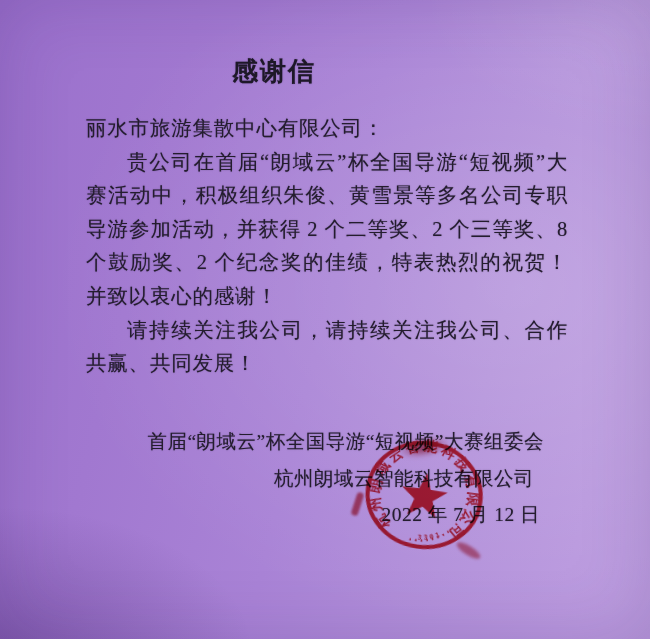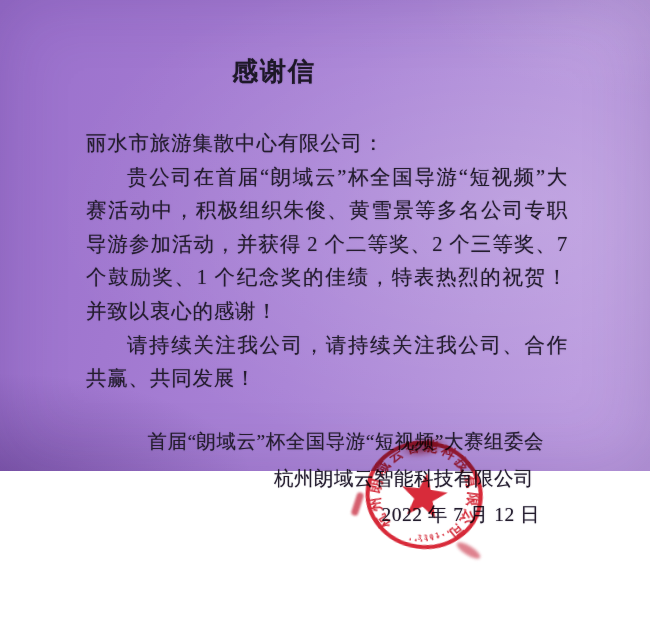--- a/index.html
+++ b/index.html
@@ -2,21 +2,21 @@
 <html><head>
 <meta charset="utf-8">
 <style>
   * { margin: 0; padding: 0; box-sizing: border-box; }
   html, body { width: 650px; height: 639px; overflow: hidden; }
   body { font-family: "Liberation Serif", "DejaVu Serif", serif; }
 
   .paper {
     position: relative;
     width: 650px;
-    height: 471px;
+    height: 639px;
     background:
       radial-gradient(120% 90% at 80% 45%, rgba(255,255,255,0.16), rgba(255,255,255,0) 60%),
       radial-gradient(60% 35% at 0% 102%, rgba(45,15,85,0.28), rgba(45,15,85,0) 65%),
       radial-gradient(50% 30% at 100% 0%, rgba(255,255,255,0.10), rgba(255,255,255,0) 70%),
       linear-gradient(104deg, #9a70cc 0%, #a178d0 25%, #a983d6 50%, #b290da 72%, #b998de 88%, #bd9ee0 100%);
     box-shadow: inset 0 0 70px rgba(55,20,100,0.18);
     color: #241d2e;
   }
 
   .title {
@@ -26,21 +26,21 @@
     font-family: "DejaVu Sans", "Liberation Sans", sans-serif;
     font-size: 26px;
     font-weight: bold;
     letter-spacing: 2px;
     color: #1e1828;
     text-shadow: 0 0 1.2px rgba(35,25,60,0.55);
   }
 
   .content {
     position: absolute;
-    top: 127px; left: 86px; width: 482px;
+    top: 112px; left: 86px; width: 482px;
     font-size: 20.5px;
     line-height: 33.6px;
     letter-spacing: 0.8px;
     text-align: justify;
     text-shadow: 0 0 1.2px rgba(35,25,60,0.5);
   }
   .content p { margin: 0; }
   .content .para { text-indent: 2em; }
 
   .signature {
@@ -95,21 +95,21 @@
 </style>
 </head>
 <body>
 
 <div class="paper">
 
   <h1 class="title">感谢信</h1>
 
   <div class="content">
     <p class="salutation">丽水市旅游集散中心有限公司：</p>
-    <p class="para">贵公司在首届“朗域云”杯全国导游“短视频”大赛活动中，积极组织朱俊、黄雪景等多名公司专职导游参加活动，并获得 2 个二等奖、2 个三等奖、7 个鼓励奖、1 个纪念奖的佳绩，特表热烈的祝贺！并致以衷心的感谢！</p>
+    <p class="para">贵公司在首届“朗域云”杯全国导游“短视频”大赛活动中，积极组织朱俊、黄雪景等多名公司专职导游参加活动，并获得 2 个二等奖、2 个三等奖、8 个鼓励奖、2 个纪念奖的佳绩，特表热烈的祝贺！并致以衷心的感谢！</p>
     <p class="para">请持续关注我公司，请持续关注我公司、合作共赢、共同发展！</p>
   </div>
 
   <div class="signature">
     <p class="sig-committee">首届“朗域云”杯全国导游“短视频”大赛组委会</p>
     <p class="sig-company">杭州朗域云智能科技有限公司</p>
     <p class="sig-date">2022 年 7 月 12 日</p>
   </div>
 
   <div class="stamp">

